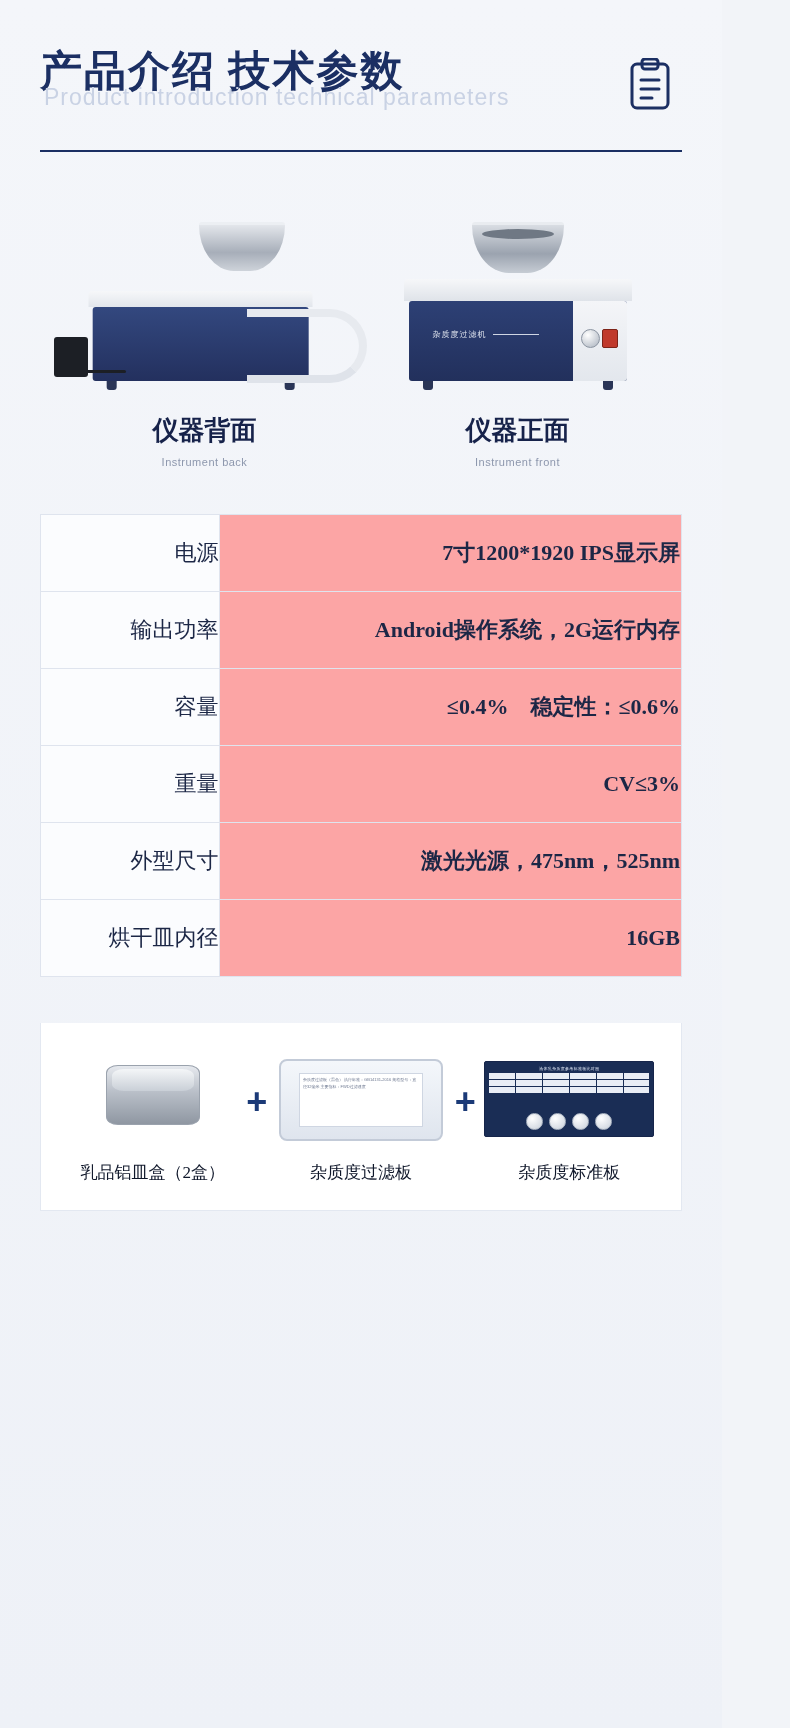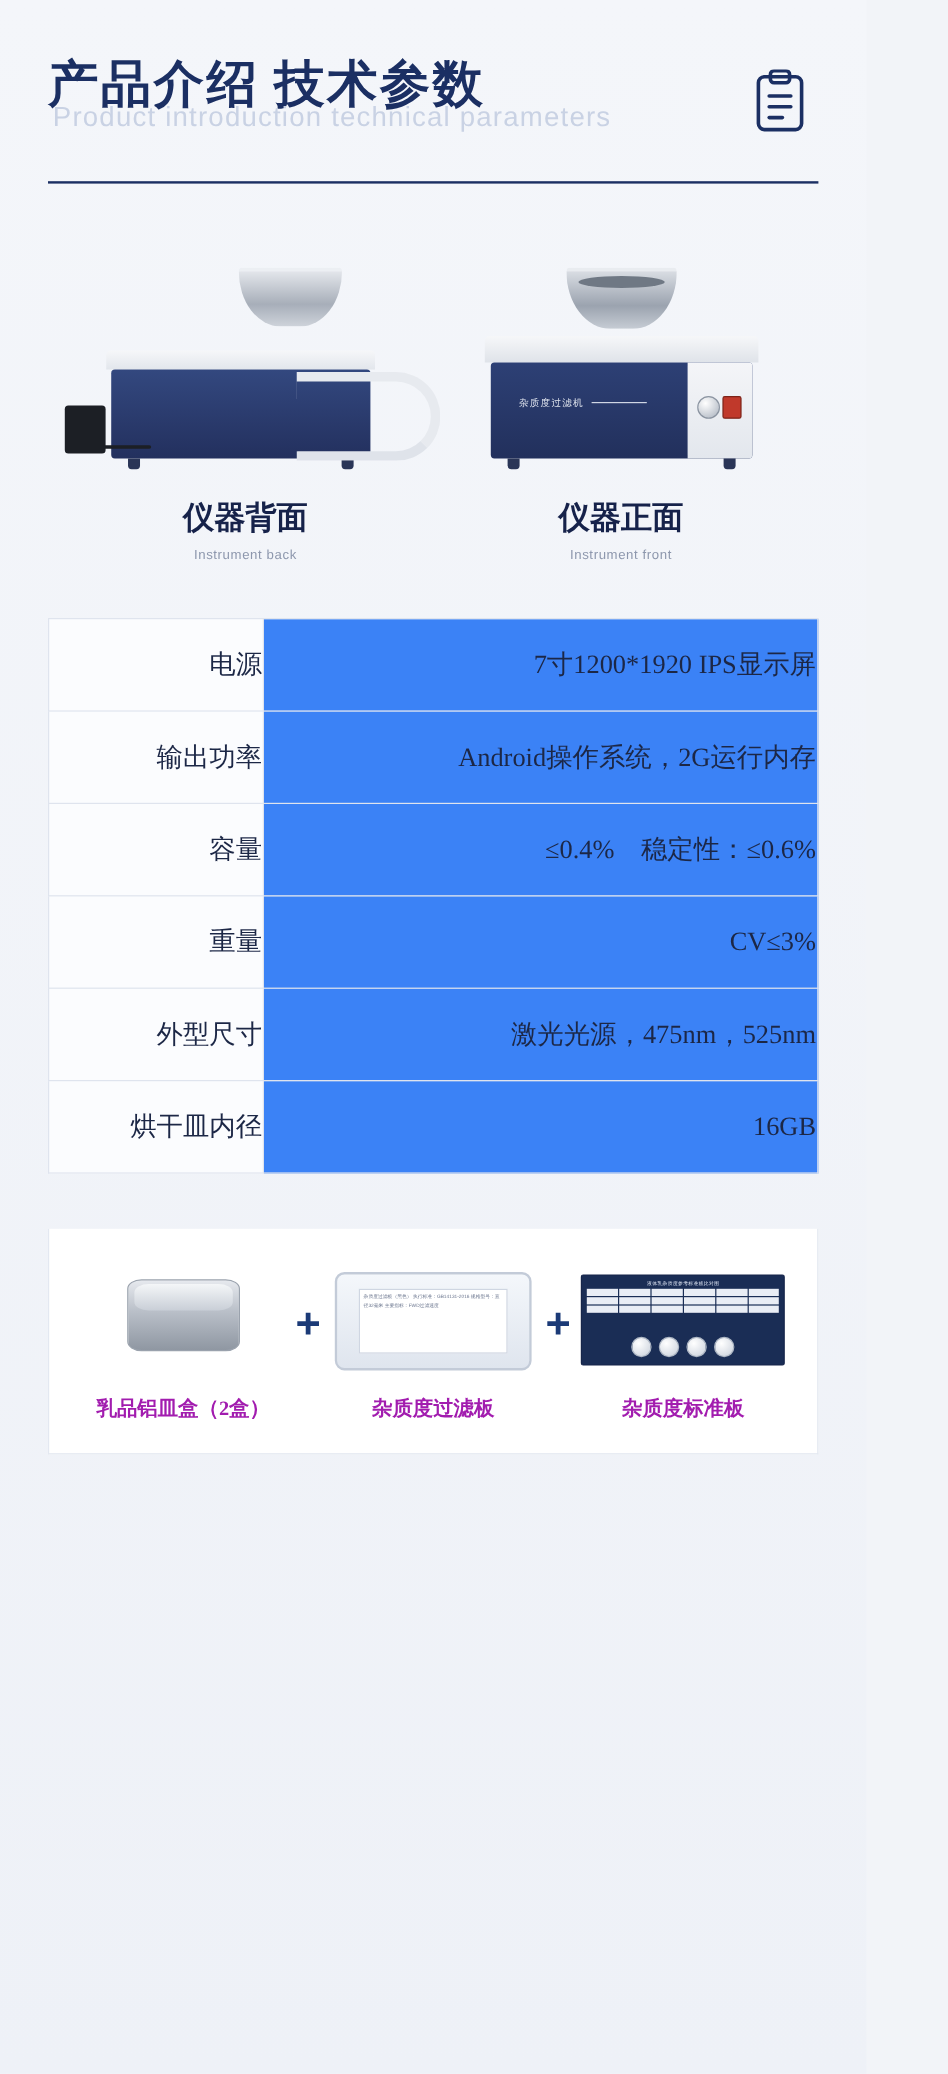--- a/index.html
+++ b/index.html
@@ -286,21 +286,22 @@
     font-size: 22px;
     color: #1c2746;
     text-align: right;
     vertical-align: middle;
   }
   table.params td.k {
     width: 28%;
     background: #fbfcfe;
   }
   table.params td.v {
-    background: #3b82f6;
+    background: #fca5a5;
+    font-weight: bold;
   }
 
   
   .acc-head {
     display: inline-block;
     background: linear-gradient(90deg,#17306b 0%, #2f4f92 100%);
     color: #fff;
     font-family: "Liberation Serif", serif;
     font-size: 23px;
     font-weight: bold;
@@ -322,22 +323,22 @@
     width: 200px;
     text-align: center;
   }
   .acc-art {
     height: 100px;
     position: relative;
   }
   .acc-label {
     font-family: "Liberation Serif", serif;
     font-size: 17px;
-    font-weight: bold;
-    color: #a21caf;
+    font-weight: normal;
+    color: #0f172a;
     margin-top: 14px;
   }
   .plus {
     font-size: 36px;
     font-weight: bold;
     color: #1b3a77;
     line-height: 1;
     padding-bottom: 28px;
   }
   .acc-sum {

